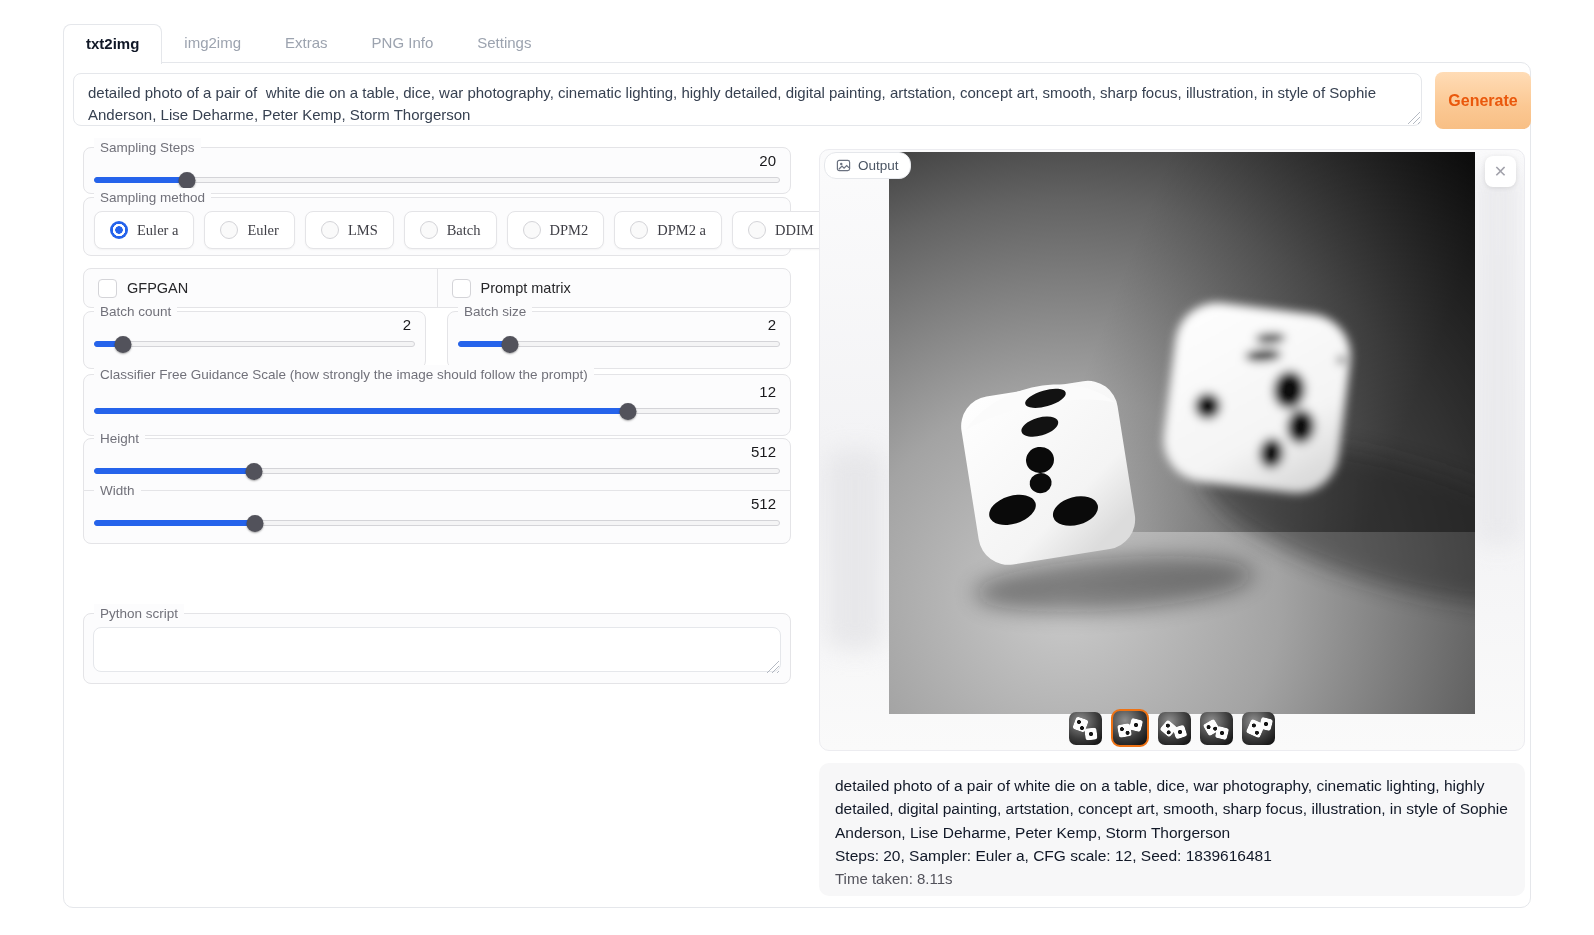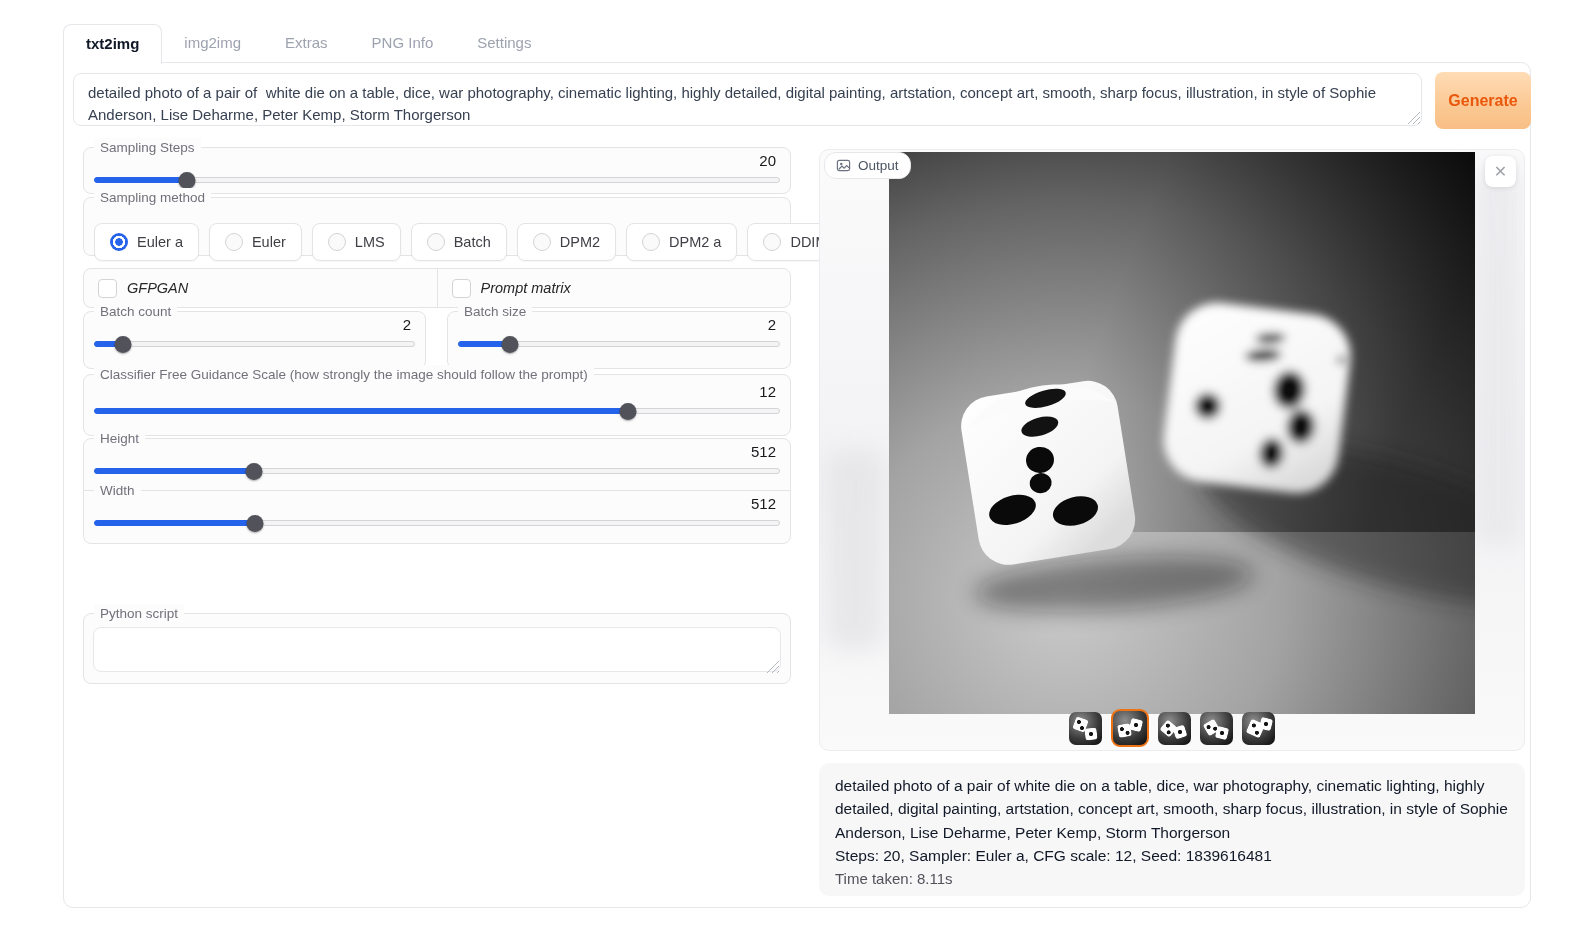--- a/index.html
+++ b/index.html
@@ -25,21 +25,21 @@
   .legend { position:absolute; top:-10px; left:10px; padding:0 6px; font-size:13.5px; color:#71717a; background:#fcfcfd; white-space:nowrap; line-height:19px; }
   .value { text-align:right; padding:4px 14px 0 0; font-size:15px; font-weight:500; color:#18181b; line-height:18px; }
 
   
   .slider-wrap { position:relative; height:18px; margin:1px 10px 0 10px; }
   .track { position:absolute; left:0; right:0; top:6px; height:6px; background:#f4f4f5; border:1px solid #d4d4d8; border-radius:99px; }
   .fill { position:absolute; left:-1px; top:-1px; height:6px; background:#2563eb; border:1px solid #2563eb; border-radius:99px; }
   .sthumb { position:absolute; top:1px; width:17px; height:17px; background:#52525b; border-radius:50%; transform:translateX(-50%); box-shadow:0 1px 2px rgba(0,0,0,.35); cursor:pointer; }
 
   
-  .radio-row { position:absolute; left:10px; top:25px; display:flex; gap:10px; }
+  .radio-row { position:absolute; left:10px; top:13px; display:flex; gap:10px;font-family:Liberation Serif, serif; }
   .radio-chip { display:flex; align-items:center; gap:9px; background:#fff; border:1px solid #e4e4e7; border-radius:8px; padding:0 15px; height:38px; font-size:14.5px; color:#3f3f46; cursor:pointer; box-shadow:0 1px 2px rgba(0,0,0,.04); white-space:nowrap; }
   .radio-circle { width:18px; height:18px; border-radius:50%; border:1px solid #d4d4d8; background:#fafafa; flex:none; }
   .radio-circle.sel { border:none; background:radial-gradient(circle, #2563eb 0 3.5px, #fff 4px 6px, #2563eb 6.5px 100%); }
 
   
   .cb-box { display:flex; }
   .cb-cell { flex:1; display:flex; align-items:center; gap:10px; padding:0 14px; }
   .cb-cell + .cb-cell { border-left:1px solid #e4e4e7; }
   .cb { width:19px; height:19px; border:1px solid #d4d4d8; border-radius:4px; background:#fff; cursor:pointer; flex:none; }
   .cb-label { font-size:14.5px; color:#27272a; }
@@ -143,21 +143,21 @@
           <span class="radio-circle"></span>
           <span>DDIM</span>
         </div>
       <div class="radio-chip">
           <span class="radio-circle"></span>
           <span>PLMS</span>
         </div>
     </div>
   </div>
 
-  <div class="group cb-box" style="left:19px; top:205px; width:708px; height:40px;font-style:italic;">
+  <div class="group cb-box" style="left:19px; top:205px; width:708px; height:40px;">
     <div class="cb-cell">
       <span class="cb"></span>
       <span class="cb-label">GFPGAN</span>
     </div>
     <div class="cb-cell">
       <span class="cb"></span>
       <span class="cb-label">Prompt matrix</span>
     </div>
   </div>
 

